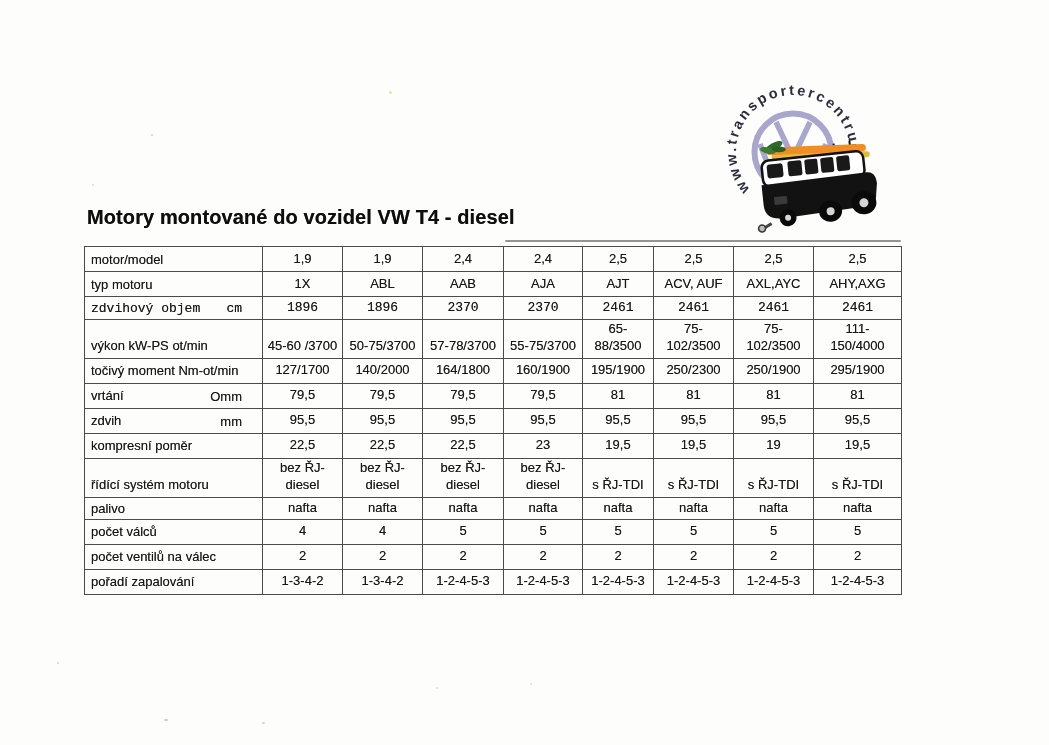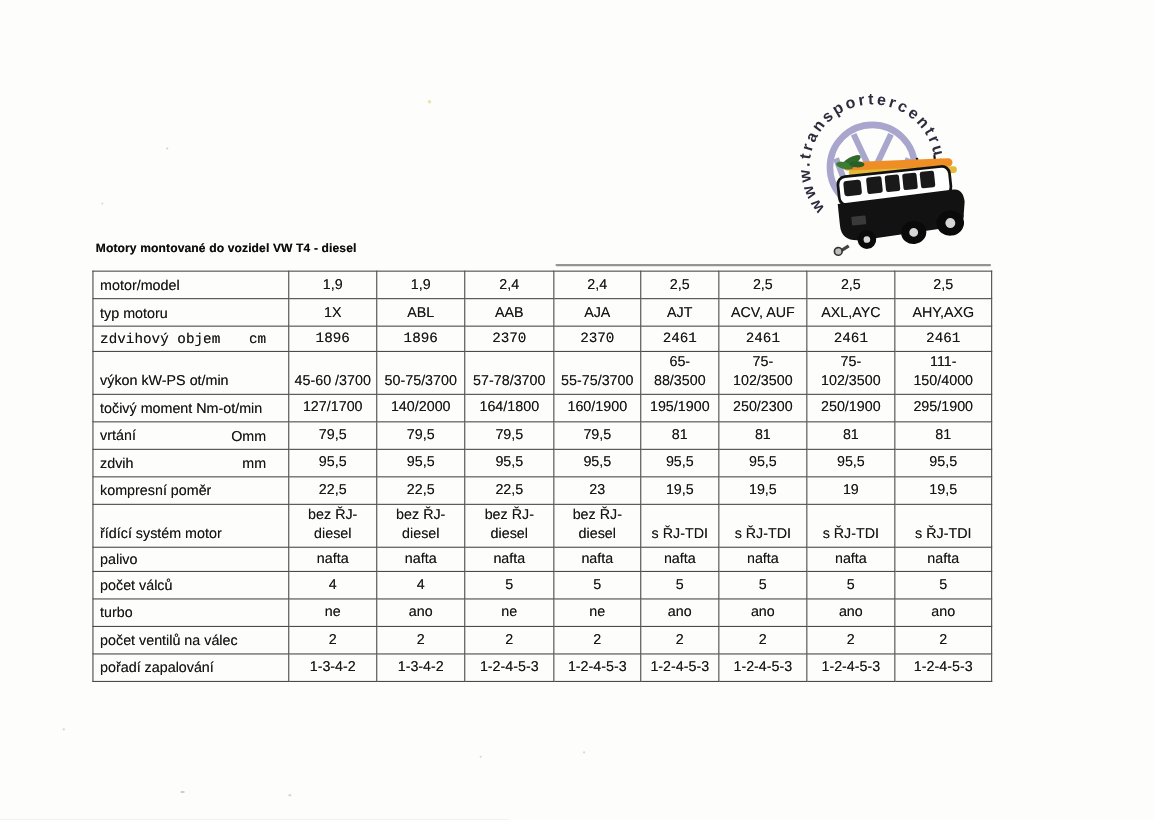--- a/index.html
+++ b/index.html
@@ -4,22 +4,22 @@
 <style>
   html,body{margin:0;padding:0;background:#e9e9e9;}
   .page{
     position:relative;
     width:1049px;height:745px;
     background:#fdfdfb;
     overflow:hidden;
     font-family:"Liberation Sans",sans-serif;
   }
   .title{
-    position:absolute;left:87px;top:220px;
-    font-size:11px;font-weight:bold;color:#0e0e0e;
+    position:absolute;left:87px;top:206px;
+    font-size:20px;font-weight:bold;color:#0e0e0e;
     letter-spacing:0.1px;
     text-shadow:0 0 0.6px rgba(10,10,10,0.65);
   }
   .spec-table{
     position:absolute;left:84px;top:246px;width:817px;
     border-collapse:collapse;table-layout:fixed;
   }
   .spec-table td{
     border:1px solid #4b4b4b;
     font-size:13px;color:#161616;
@@ -234,21 +234,21 @@
           <td class="value-cell">22,5</td>
           <td class="value-cell">22,5</td>
           <td class="value-cell">22,5</td>
           <td class="value-cell">23</td>
           <td class="value-cell">19,5</td>
           <td class="value-cell">19,5</td>
           <td class="value-cell">19</td>
           <td class="value-cell">19,5</td>
         </tr>
         <tr class="tall">
-          <td class="label-cell"><span>řídící systém motor</span></td>
+          <td class="label-cell"><span>řídící systém motoru</span></td>
           <td class="value-cell">bez ŘJ-
 diesel</td>
           <td class="value-cell">bez ŘJ-
 diesel</td>
           <td class="value-cell">bez ŘJ-
 diesel</td>
           <td class="value-cell">bez ŘJ-
 diesel</td>
           <td class="value-cell">s ŘJ-TDI</td>
           <td class="value-cell">s ŘJ-TDI</td>
@@ -271,31 +271,20 @@
           <td class="value-cell">4</td>
           <td class="value-cell">4</td>
           <td class="value-cell">5</td>
           <td class="value-cell">5</td>
           <td class="value-cell">5</td>
           <td class="value-cell">5</td>
           <td class="value-cell">5</td>
           <td class="value-cell">5</td>
         </tr>
         <tr>
-          <td class="label-cell"><span>turbo</span></td>
-          <td class="value-cell">ne</td>
-          <td class="value-cell">ano</td>
-          <td class="value-cell">ne</td>
-          <td class="value-cell">ne</td>
-          <td class="value-cell">ano</td>
-          <td class="value-cell">ano</td>
-          <td class="value-cell">ano</td>
-          <td class="value-cell">ano</td>
-        </tr>
-        <tr>
           <td class="label-cell"><span>počet ventilů na válec</span></td>
           <td class="value-cell">2</td>
           <td class="value-cell">2</td>
           <td class="value-cell">2</td>
           <td class="value-cell">2</td>
           <td class="value-cell">2</td>
           <td class="value-cell">2</td>
           <td class="value-cell">2</td>
           <td class="value-cell">2</td>
         </tr>

